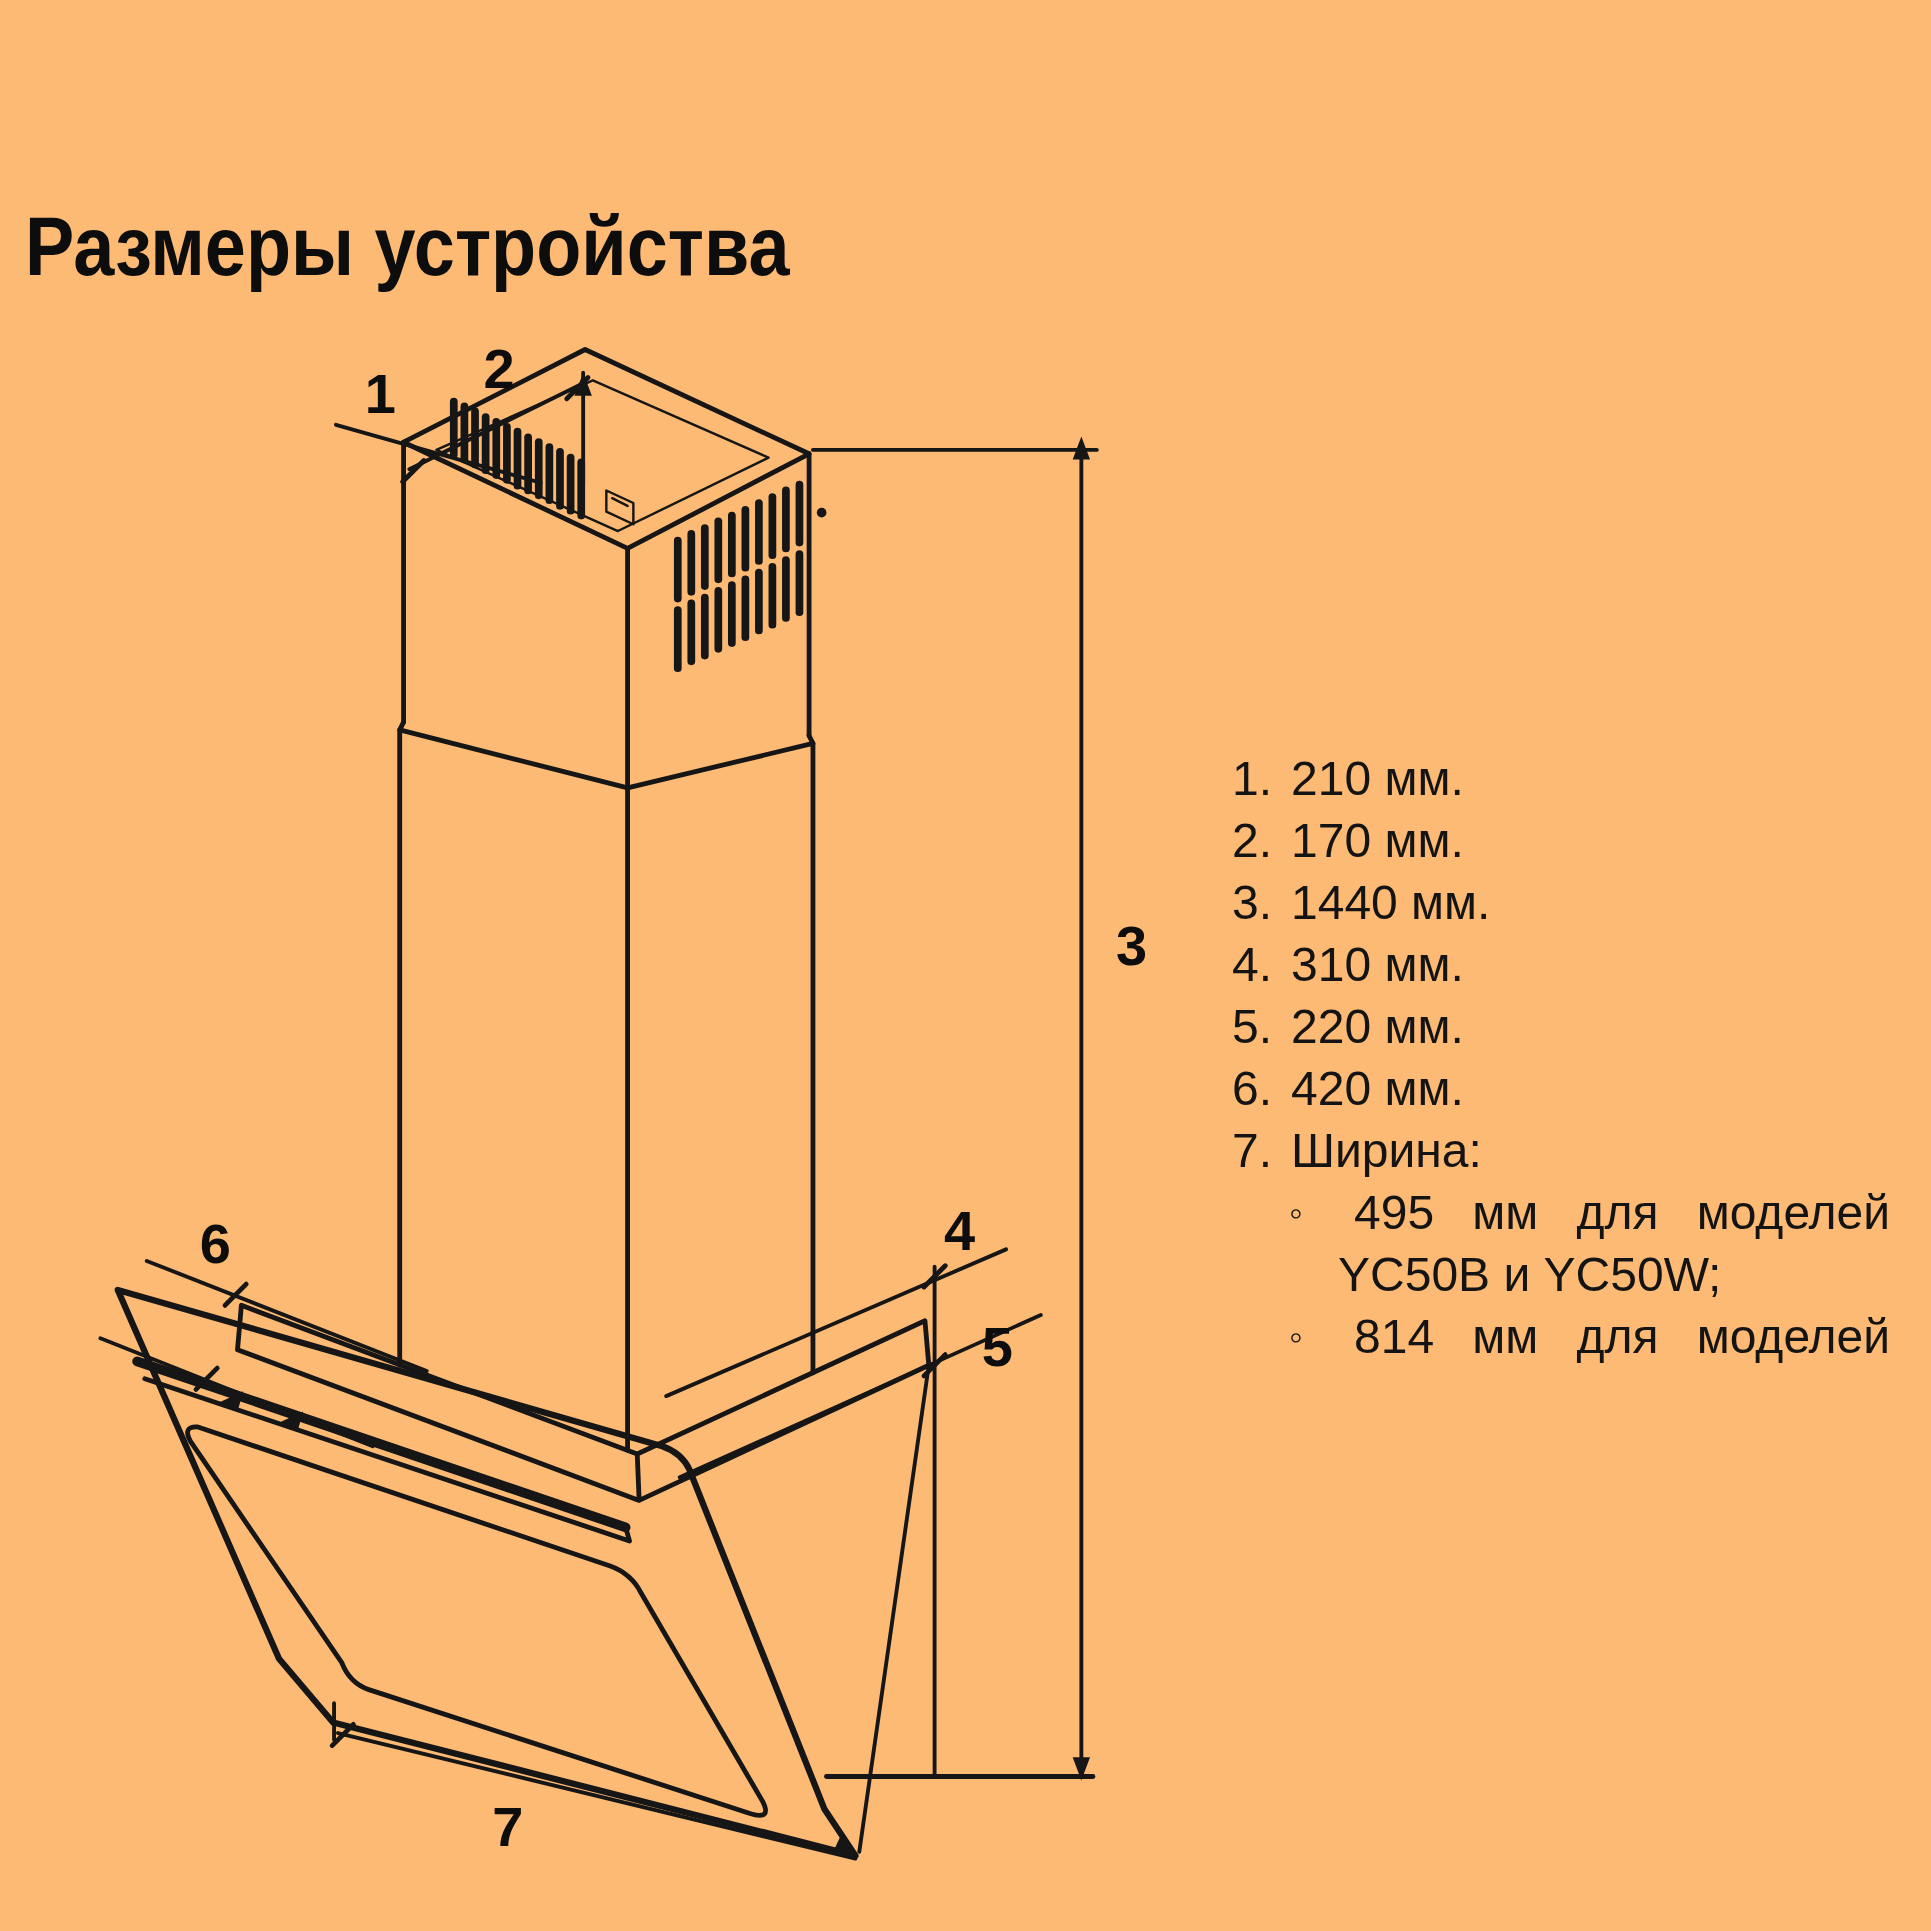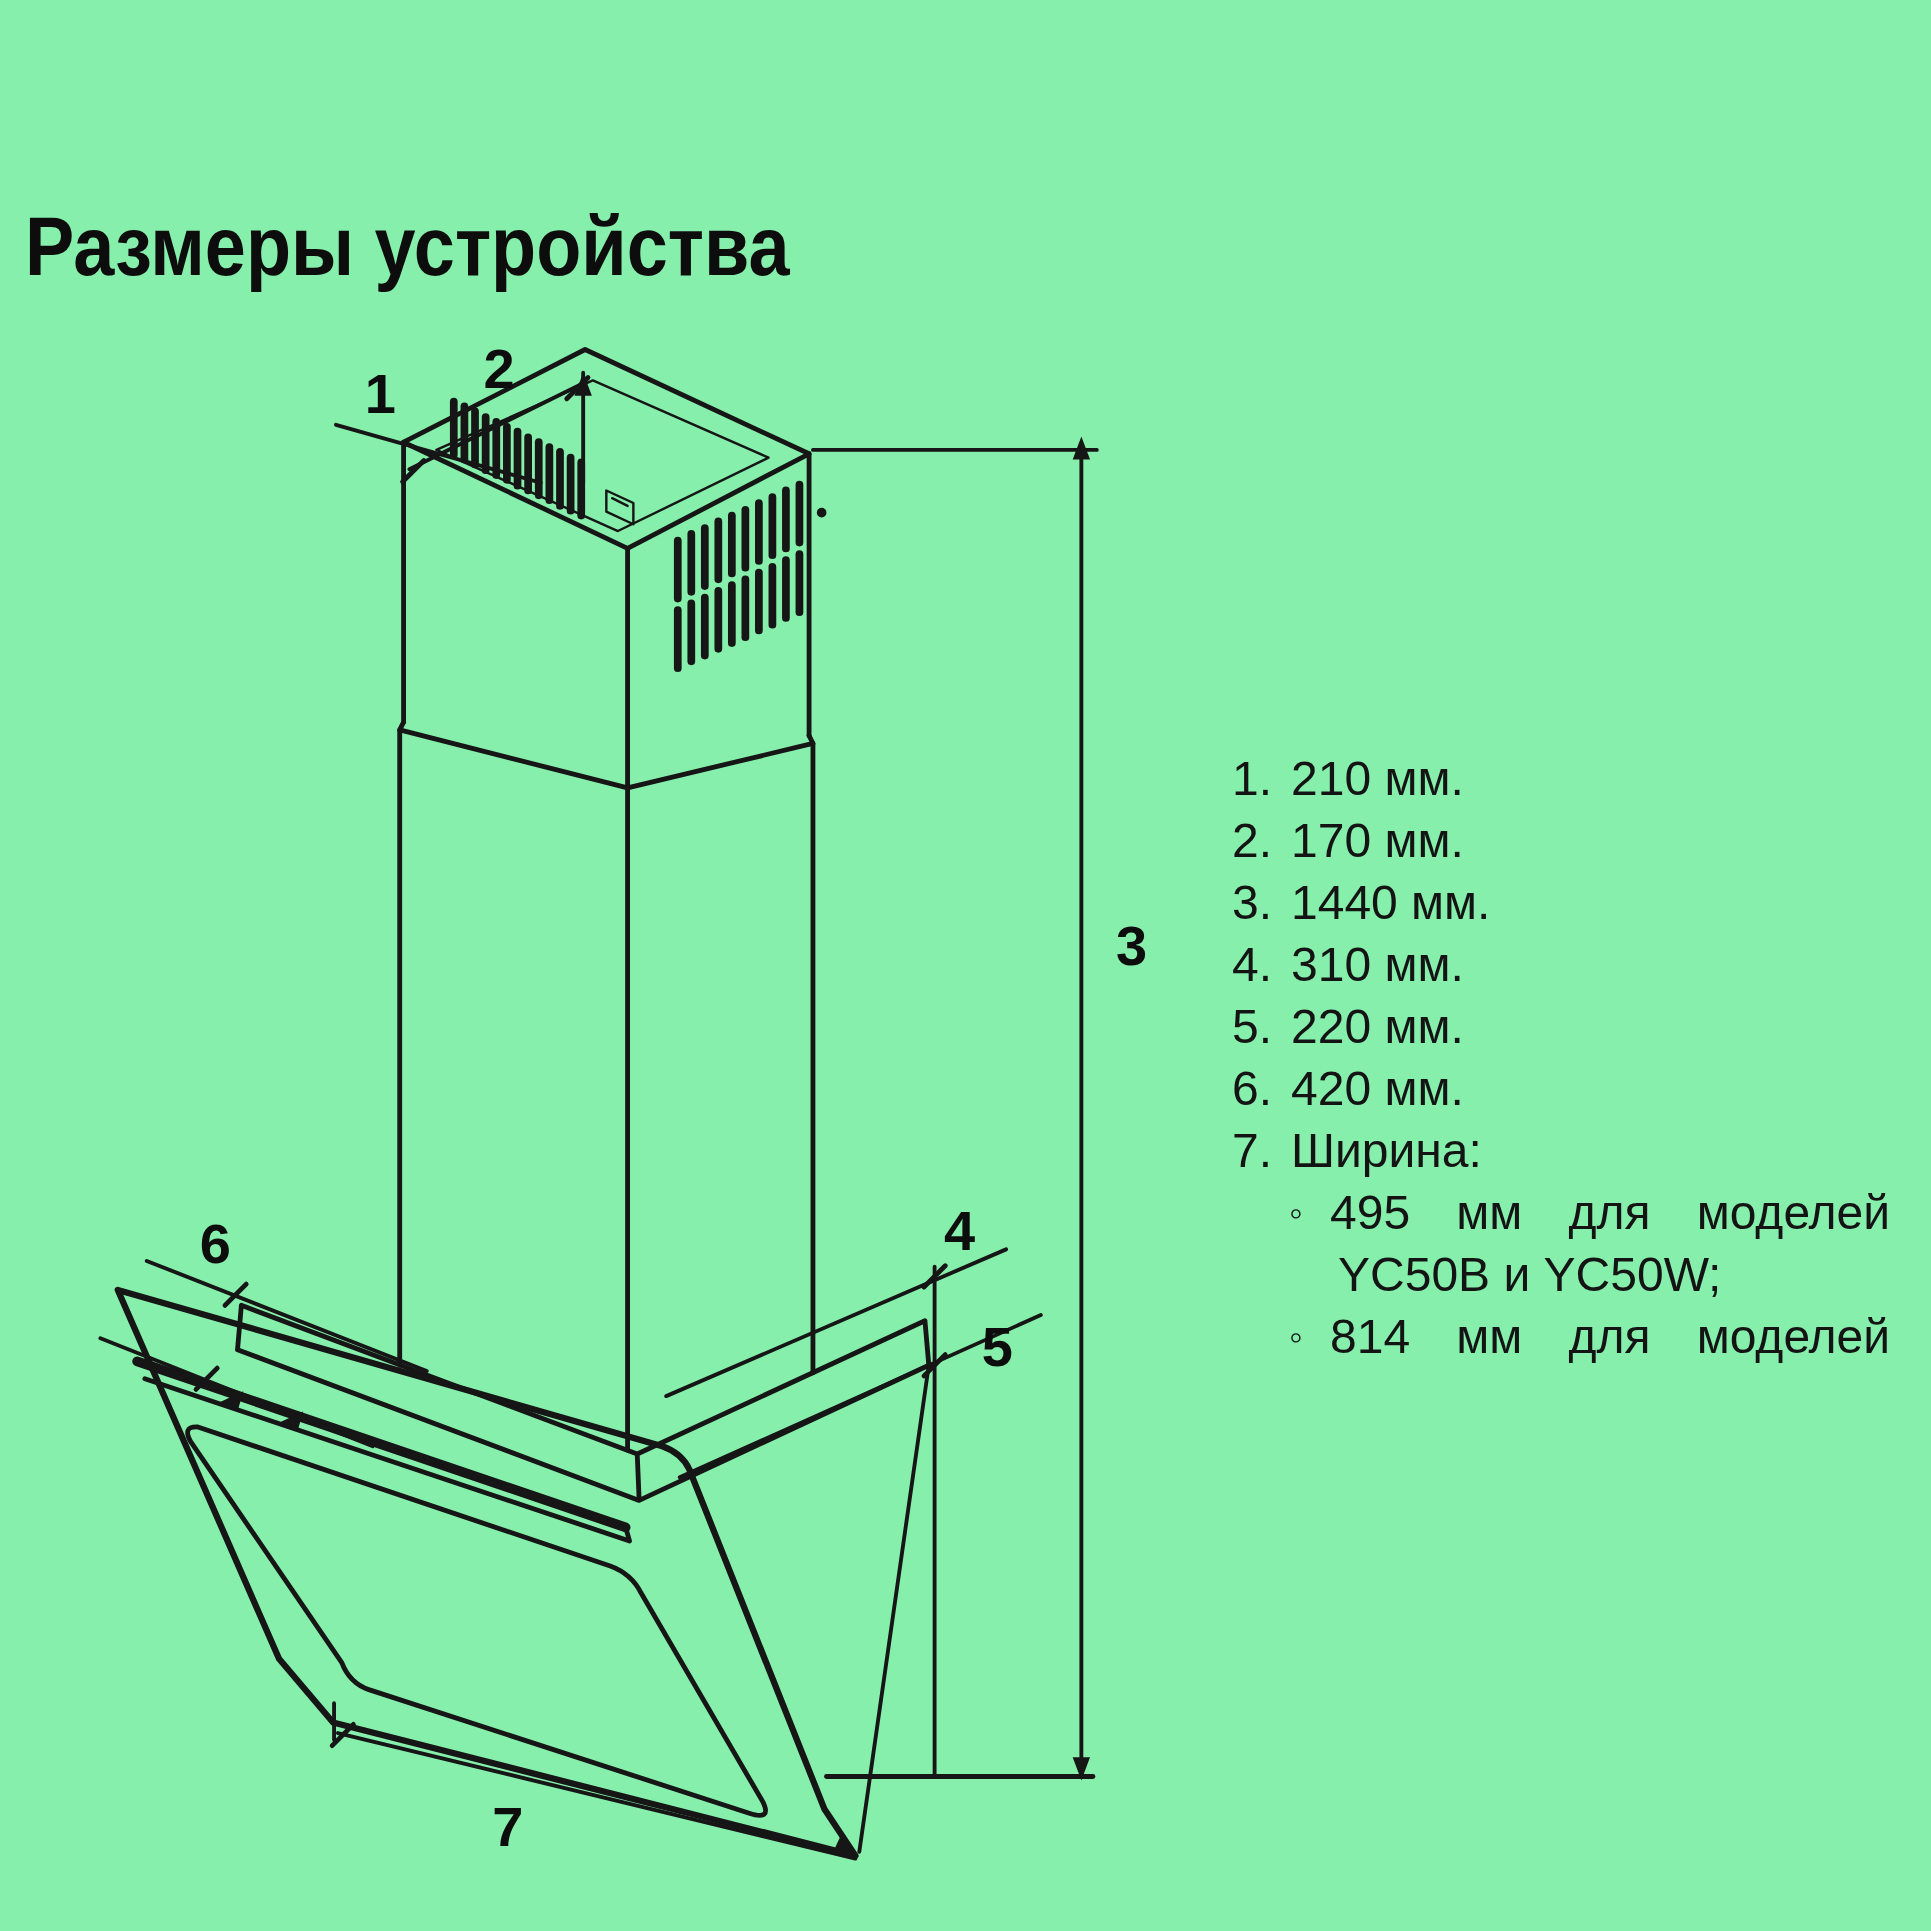--- a/index.html
+++ b/index.html
@@ -4,21 +4,21 @@
 <style>
   html,body{margin:0;padding:0;}
   body{
     width:1931px;height:1931px;
     background:#ffffff;
     font-family:"Liberation Sans", sans-serif;
     color:#111;
     position:relative;
     overflow:hidden;
   }
-  .page{position:absolute;inset:0;background:#86efac;}
+  .page{position:absolute;inset:0;background:#fdba74;}
   .title{
     position:absolute;
     left:25px;top:205px;
     font-size:83px;
     font-weight:bold;
     line-height:1;
     letter-spacing:0;
     transform:scaleX(0.89);
     transform-origin:left top;
     white-space:nowrap;
@@ -47,21 +47,21 @@
     font-size:48px;
     line-height:62px;
     color:#141414;
   }
   .dim-row{display:flex;}
   .dim-row .num{width:59px;flex:0 0 59px;}
   .dim-row .val{flex:1;}
   .width-option{display:flex;padding-left:57px;}
   .width-option .bullet{width:41px;flex:0 0 41px;font-size:39px;}
   .width-option .lines{flex:1;}
-  .width-option .l1{text-align:justify;text-align-last:justify;}
+  .width-option .l1{text-align:justify;text-align-last:justify;margin-left:24px;}
   .width-option .l2{text-align:left;margin-left:8px;}
 </style>
 </head>
 <body>
 
 <div class="page">
 
   <div class="title">Размеры устройства</div>
 
   <svg class="diagram-svg" viewBox="0 0 2000 2000" xmlns="http://www.w3.org/2000/svg">

